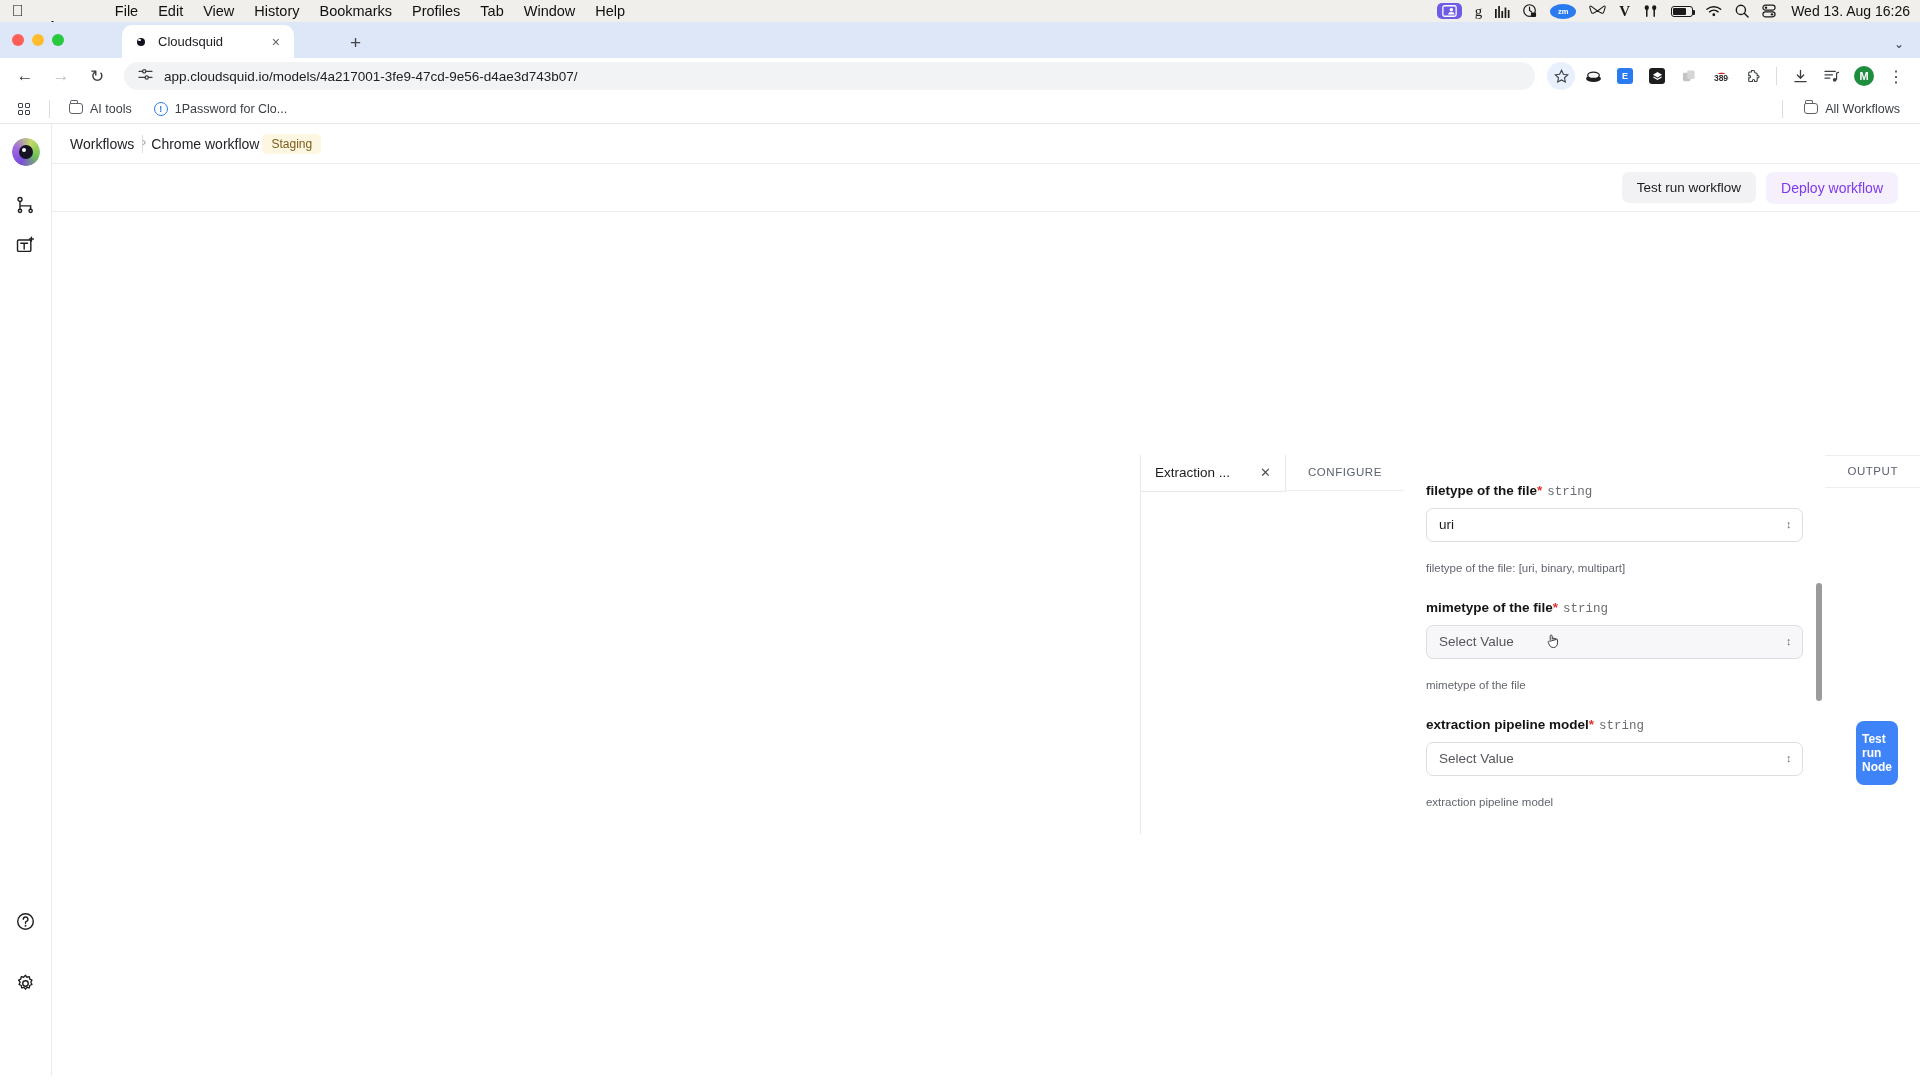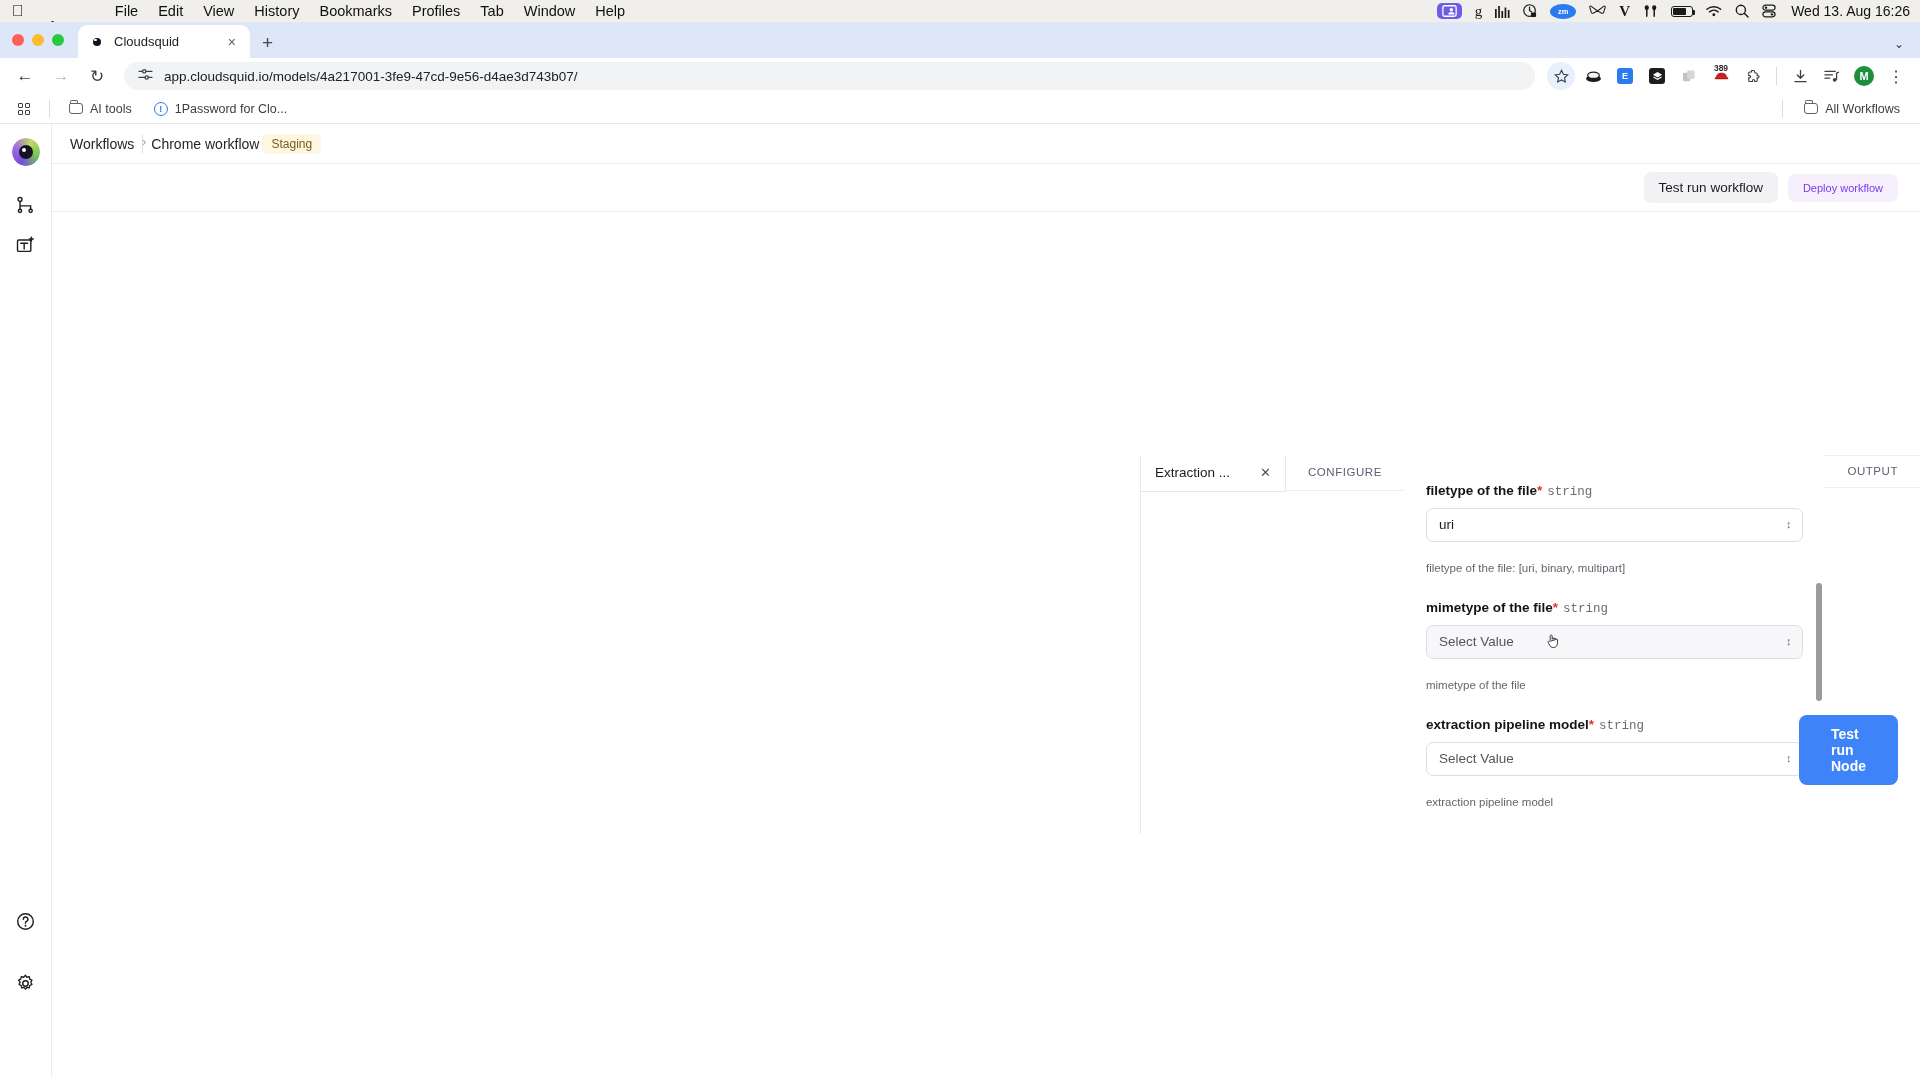--- a/index.html
+++ b/index.html
@@ -22,21 +22,21 @@
   .macbar .right .ic { font-size:13px; color:#1a1a1a; display:flex; align-items:center; }
   .sc-badge { background:#6e5ce6; border-radius:5px; padding:2px 5px; display:flex; align-items:center; }
   .zm-badge { width:26px; height:15px; border-radius:50%; background:#2a7bf0; color:#fff;
               font-size:7.5px; display:flex; align-items:center; justify-content:center; font-weight:700; }
   .macbar .clock { font-size:14px; color:#111; margin-left:2px; white-space:nowrap; }
   .batt { width:22px; height:11px; border:1.3px solid #1a1a1a; border-radius:3px; position:relative; display:inline-block; }
   .batt:after { content:""; position:absolute; right:-3px; top:3px; width:2px; height:5px; background:#1a1a1a; border-radius:0 1px 1px 0; }
   .batt i { position:absolute; left:1px; top:1px; bottom:1px; width:65%; background:#1a1a1a; border-radius:1px; display:block; }
 
   
-  .tabstrip { height:36px; background:#dee7f8; display:flex; align-items:flex-end; padding-left:12px; position:relative; }
+  .tabstrip { height:36px; background:#dee7f8; display:flex; align-items:flex-end; padding-left:12px; position:relative;gap:44px; }
   .traffic { display:flex; gap:8px; align-items:center; height:36px; padding-right:14px; }
   .dot { width:12px; height:12px; border-radius:50%; }
   .dot.r{background:#ff5f57;} .dot.y{background:#febc2e;} .dot.g{background:#28c840;}
   .tab {
     width:172px; height:33px; background:#fff; border-radius:10px 10px 0 0;
     display:flex; align-items:center; padding:0 10px; gap:9px; position:relative;
   }
   .tab .title { font-size:13px; color:#202124; flex:1; white-space:nowrap; overflow:hidden; }
   .tab .x { font-size:14px; color:#5f6368; line-height:1; padding:2px 4px; }
   .newtab { font-size:19px; color:#474747; margin-left:12px; margin-bottom:6px; line-height:1; }
@@ -58,21 +58,21 @@
   .nav-ic.dim { color:#bdc1c6; }
   .omnibox { flex:1; height:28px; background:#f1f3f4; border-radius:16px; display:flex;
              align-items:center; padding:0 14px; gap:11px; margin:0 6px; }
   .omnibox .url { font-size:13.5px; color:#202124; white-space:nowrap; }
   .tb-icons { display:flex; align-items:center; gap:4px; }
   .tb-ic { width:28px; height:28px; display:flex; align-items:center; justify-content:center;
            font-size:14px; color:#3c4043; position:relative; border-radius:50%; }
   .tb-ic.star { background:#e8f0fe; }
   .ext-sq { width:16px; height:16px; border-radius:3px; display:flex; align-items:center;
             justify-content:center; font-size:9px; font-weight:700; color:#fff; }
-  .badge389 { position:absolute; bottom:18px; left:50%; transform:translateX(-50%);
+  .badge389 { position:absolute; bottom:8px; left:50%; transform:translateX(-50%);
               font-size:8.5px; font-weight:700; color:#2b2b2b; background:#fff; line-height:1; }
   .avatar-m { width:20px; height:20px; border-radius:50%; background:#1e8e3e; color:#fff;
               font-size:11px; font-weight:700; display:flex; align-items:center; justify-content:center; }
   .sep { width:1px; height:18px; background:#dadce0; margin:0 5px; }
 
   
   .bookmarks { height:30px; background:#fff; display:flex; align-items:center; padding:0 10px;
                font-size:12.5px; color:#3c4043; gap:6px; position:relative; border-bottom:1px solid #e7e7e7; }
   .bm { display:flex; align-items:center; gap:7px; padding:3px 8px; border-radius:5px; white-space:nowrap; }
   .grid-ic { display:grid; grid-template-columns:repeat(2,5px); gap:2px; }
@@ -123,33 +123,33 @@
             padding:0 12px; font-size:13.5px; color:#1c1c1e; background:#fff; position:relative; }
   .select.hover { background:#f7f7f9; }
   .select.ph { color:#55565c; }
   .select .updown { position:absolute; right:11px; font-size:11px; color:#6d6f77; line-height:.9; text-align:center; }
   .fhelp { font-size:11.5px; color:#63666f; margin-top:20px; }
   .panel-scroll { position:absolute; right:3px; top:128px; width:6px; height:118px; border-radius:3px; background:#9b9b9b; }
   .out-head { height:33px; display:flex; align-items:center; padding:0 22px; font-size:11.5px;
               letter-spacing:.55px; color:#5b6170; border-top:1px solid #eceef1; border-bottom:1px solid #eceef1; }
   .out-body { height:352px; background:#fff; position:relative; }
   .btn-blue { position:absolute; right:22px; bottom:22px; background:#3f83f8; color:#fff;
-              font-size:14px; font-weight:700; padding:11px 32px; border-radius:8px; }
+              font-size:12px; font-weight:700; padding:11px 6px; border-radius:8px; }
 
   
   .main-col { flex:1; display:flex; flex-direction:column; min-width:0; }
   .apphdr { height:40px; display:flex; align-items:center; padding:0 18px; gap:3px;
             border-bottom:1px solid #ededed; background:#fff; }
   .crumb { font-size:14px; color:#24242a; }
   .crumb.sep { color:#9aa0a6; font-size:12px; }
   .chip { background:#fdf6e0; color:#7a5c18; font-size:12px; padding:3px 9px; border-radius:5px; }
   .actionbar { height:48px; display:flex; align-items:center; justify-content:flex-end;
                padding:0 22px; gap:10px; background:#fff; border-bottom:1px solid #ededed; }
   .btn-gray { background:#f2f2f4; color:#1c1c1e; font-size:13.5px; padding:8px 15px; border-radius:7px; }
-  .btn-purple { background:#f6f0fd; color:#7c3aed; font-size:11px; padding:8px 15px; border-radius:7px; }
+  .btn-purple { background:#f6f0fd; color:#7c3aed; font-size:14px; padding:8px 15px; border-radius:7px; }
   .row { display:flex; align-items:center; }
   .cursor { position:absolute; width:13px; height:17px; pointer-events:none; }
 </style>
 </head>
 <body>
 
 <div class="macbar">
   <span class="apple"></span>
   <span class="mi bold">Chrome</span>
   <span class="mi">File</span>

